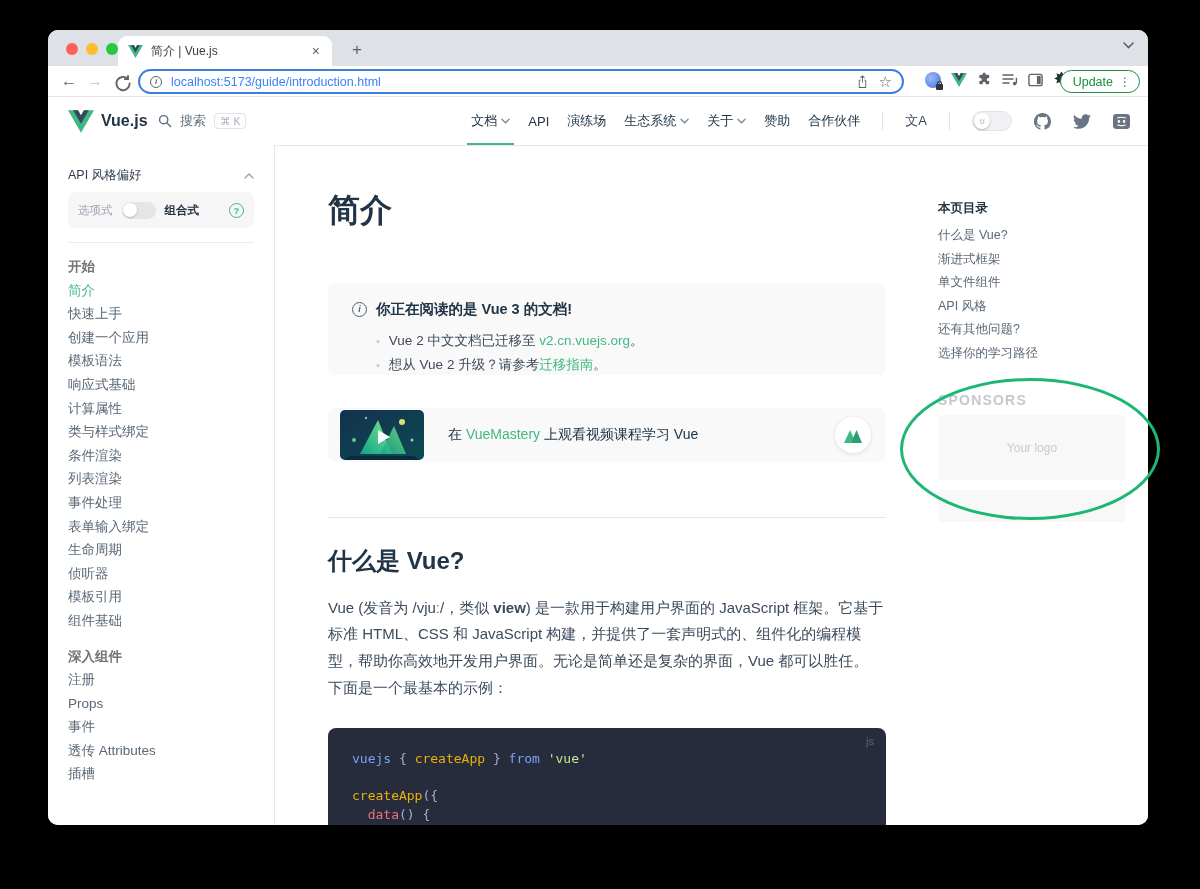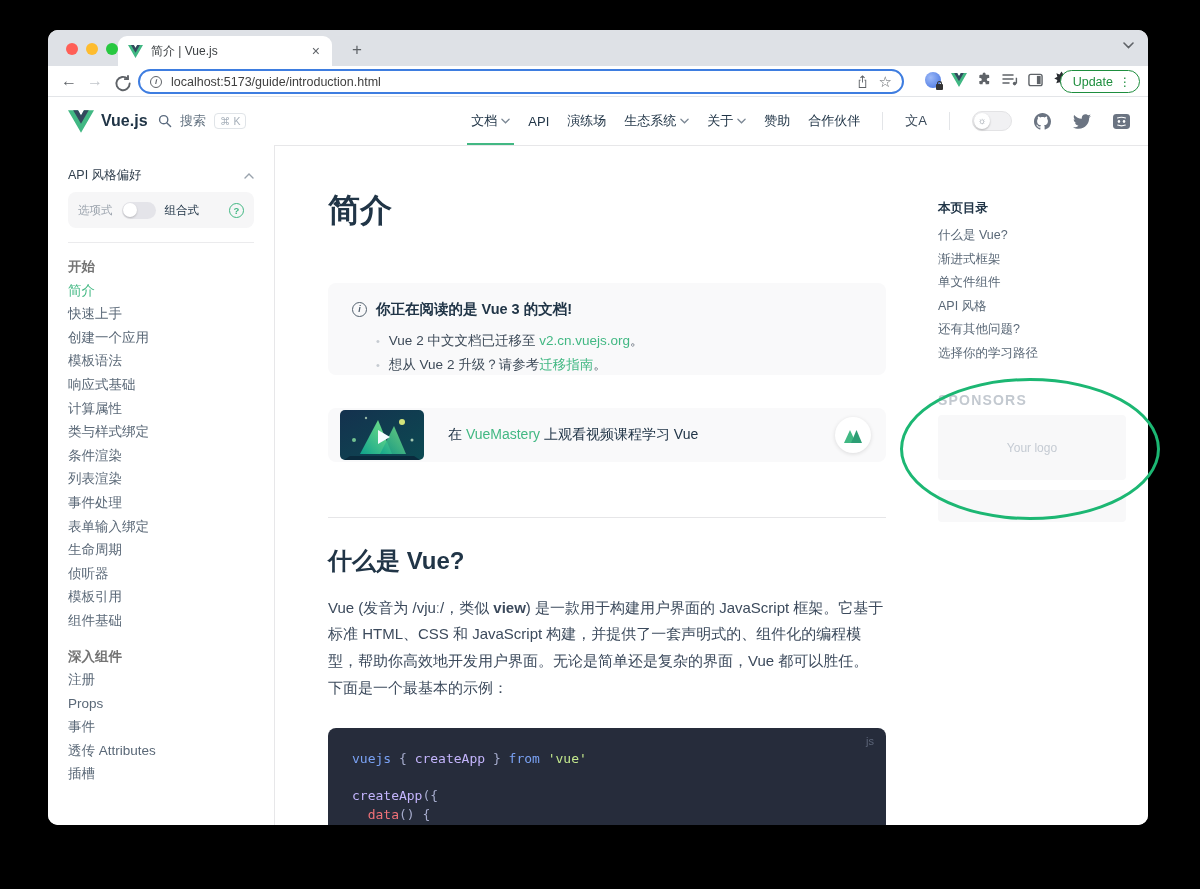--- a/index.html
+++ b/index.html
@@ -25,21 +25,21 @@
 
   
   .toolbar { position:absolute; left:0; top:36px; width:100%; height:31px; background:#fff;
     border-bottom:1px solid #e3e5e8; }
   .nav-arrow { position:absolute; top:3px; font-size:16px; color:#5f6368; width:22px; height:24px; text-align:center; line-height:24px; }
   .fwd { color:#c2c6cb; }
   .urlbar { position:absolute; left:90px; top:3px; width:766px; height:25px; border-radius:13px;
     border:2px solid #3e7de0; background:#fff; display:flex; align-items:center; padding:0 10px; }
   .scheme-info { width:12px; height:12px; border-radius:50%; border:1.3px solid #5f6368; color:#5f6368;
     font-size:8px; line-height:10px; text-align:center; font-style:italic; font-weight:bold; flex:none; }
-  .url-text { margin-left:9px; font-size:12.5px; color:#404040; flex:1; white-space:nowrap; overflow:hidden; }
+  .url-text { margin-left:9px; font-size:12.5px; color:#3b82f6; flex:1; white-space:nowrap; overflow:hidden; }
   .urlbar .icn { flex:none; margin-left:10px; }
   .ext-icons { position:absolute; right:78px; top:5px; display:flex; align-items:center; gap:10px; }
   .blue-ext { position:relative; width:16px; height:16px; border-radius:50%;
     background:radial-gradient(circle at 35% 35%, #9db9f7, #3f6fe0); }
   .blue-ext .mini-lock { position:absolute; right:-2px; bottom:-2px; width:7px; height:6px; background:#333;
     border-radius:1px; }
   .blue-ext .mini-lock:before { content:""; position:absolute; left:1px; top:-3px; width:3px; height:3px;
     border:1.2px solid #333; border-bottom:none; border-radius:3px 3px 0 0; }
   .update-btn { position:absolute; right:8px; top:4px; height:23px; border:1.5px solid #1e8e3e; border-radius:12px;
     display:flex; align-items:center; padding:0 8px 0 12px; gap:6px; color:#1e8e3e; font-size:12.5px; background:#fff; }
@@ -68,21 +68,21 @@
     box-shadow:0 1px 2px rgba(0,0,0,.25); color:#828a94; font-size:10px; line-height:16px; text-align:center; }
   .soc { display:flex; align-items:center; }
 
   
   .sidebar { position:absolute; left:20px; top:70px; width:186px; }
   .pref-title { display:flex; justify-content:space-between; align-items:center; font-size:12.5px; color:#32404e;
     font-weight:500; margin-bottom:8px; }
   .pref-box { height:36px; background:#f6f6f7; border-radius:8px; display:flex; align-items:center;
     padding:0 10px; gap:9px; }
   .pref-off { font-size:11.5px; color:#9ba3ad; }
-  .pref-on { font-size:11.5px; color:#213547; font-weight:normal; }
+  .pref-on { font-size:11.5px; color:#213547; font-weight:bold; }
   .mini-toggle { width:34px; height:17px; border-radius:9px; background:#e4e4e9; position:relative; flex:none; }
   .mini-knob { position:absolute; left:1.5px; top:1.5px; width:14px; height:14px; border-radius:50%; background:#fff;
     box-shadow:0 1px 2px rgba(0,0,0,.2); }
   .pref-help { width:15px; height:15px; border-radius:50%; border:1.4px solid #42b883; color:#42b883;
     font-size:9.5px; line-height:13px; text-align:center; font-weight:bold; margin-left:auto; }
   .side-sep { height:1px; background:#ebebed; margin:14px 0 12px; }
   .side-list .s-item { font-size:13.5px; line-height:23.6px; color:#5a6877; }
   .side-list .s-item.sec { font-weight:bold; color:#737373; margin-top:12px; }
   .side-list .s-item.active { color:#42b883; }
 
@@ -108,21 +108,21 @@
   .doc-hr { position:absolute; left:0; top:420px; width:558px; height:1px; background:#e6e6e8; }
   .doc-h2 { position:absolute; left:0; top:448px; font-size:24px; font-weight:bold; color:#213547; }
   .para { position:absolute; left:0; top:498px; width:558px; font-size:15px; line-height:26.4px; color:#3c4a5c; }
   .para .tk-b { font-weight:bold; }
   .para2 { position:absolute; left:0; top:582px; width:558px; font-size:15px; color:#3c4a5c; }
   .codeblock { position:absolute; left:0; top:631px; width:558px; height:180px; background:#262c3b; border-radius:8px;
     padding:22px 0 0 24px; }
   .code-lang { position:absolute; top:7px; right:12px; font-size:11px; color:#5c6578; }
   .code { font-family:"DejaVu Sans Mono","Liberation Mono",monospace; font-size:13px; }
   .code-line { line-height:18.5px; white-space:pre; }
-  .tk-kw{ color:#7aa2f4; } .tk-fn{ color:#c4b5fd; } .tk-str{ color:#c3e88d; }
+  .tk-kw{ color:#7aa2f4; } .tk-fn{ color:#eab308; } .tk-str{ color:#c3e88d; }
   .tk-red{ color:#f07178; } .tk-p{ color:#a6accd; } .tk-t{ color:inherit; }
 
   
   .toc { position:absolute; left:890px; top:0; width:200px; }
   .toc-title { position:absolute; left:0; top:103px; font-size:12.5px; font-weight:bold; color:#213547; }
   .toc-list { position:absolute; left:0; top:127px; }
   .toc-list .s-item { font-size:12.5px; line-height:23.5px; color:#5a6877; }
   .sponsors-label { position:absolute; left:0; top:295px; font-size:14px; font-weight:bold; letter-spacing:1.2px;
     color:#c3c9d0; }
   .sponsor-box { position:absolute; left:0; top:318px; width:188px; height:65px; background:#f8f8f9; border-radius:4px;

